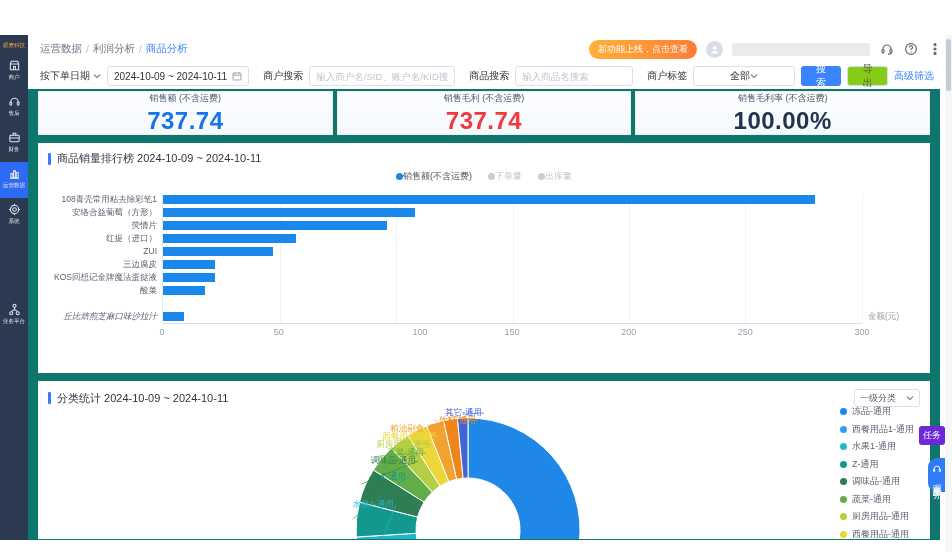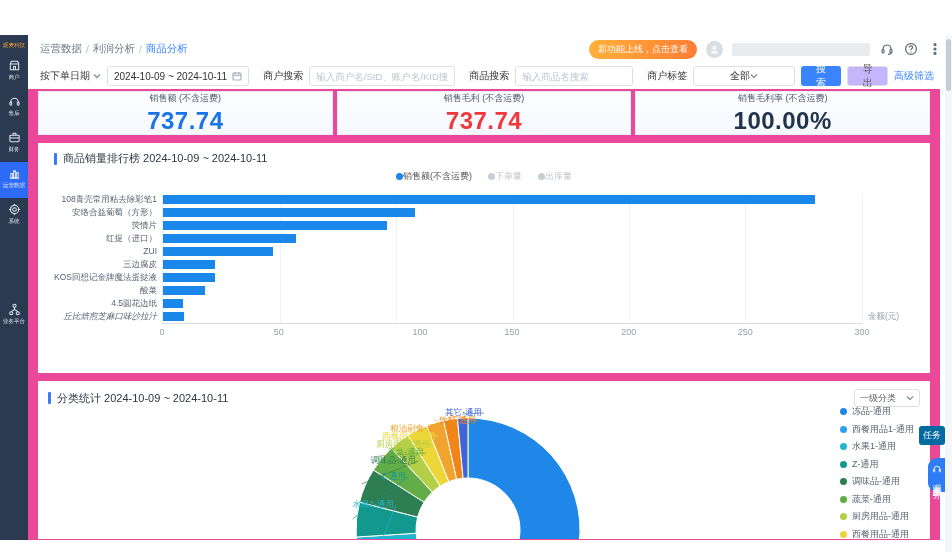--- a/index.html
+++ b/index.html
@@ -49,36 +49,36 @@
   .datebox { width:152px; justify-content:space-between; cursor:pointer; }
   .datebox .cal { width:10px; height:10px; stroke:#a8b0ba; fill:none; stroke-width:1.2; }
   .flabel { margin-left:8px; white-space:nowrap; }
   .finput { height:20px; border:1px solid #dcdfe6; border-radius:3px; font-size:9.5px;
     padding:0 6px; color:#333; outline:none; }
   .finput::placeholder { color:#bfc6cf; }
   .selbox { width:108px; justify-content:center; cursor:pointer; }
   .btn { height:20px; border-radius:3px; font-size:10px; padding:0 10px; cursor:pointer;
     display:flex; align-items:center; border:1px solid transparent; }
   .btn.primary { background:#3a84ff; color:#fff; }
-  .btn.plain { background:#c4b5fd; color:#555; border-color:#dcdfe6; }
+  .btn.plain { background:#84cc16; color:#555; border-color:#dcdfe6; }
   .adv { margin-left:auto; margin-right:8px; color:#3a84ff; font-size:10px; cursor:pointer;
     white-space:nowrap; }
 
   
   .content { position:absolute; left:28px; top:89px; width:912px; height:451px;
-    background:#ec4899; }
+    background:#0f766e; }
   .kpi-band { display:flex; gap:4px; margin:2px 10px 0; }
   .kpi { flex:1; height:44px; background:linear-gradient(180deg,#fcfdff,#f5f9fd);
     border:1px solid #e9eef5; display:flex; flex-direction:column; align-items:center;
     justify-content:center; gap:2px; }
   .kpi .k-label { font-size:9px; color:#49586b; }
   .kpi .k-value { font-size:24px; font-weight:bold; letter-spacing:.5px; }
 
   .card { background:#fff; margin:8px 10px 0; position:relative; }
-  .card-head { display:flex; align-items:center; padding:8px 16px 2px; }
+  .card-head { display:flex; align-items:center; padding:8px 10px 2px; }
   .sec-title { display:flex; align-items:center; gap:6px; font-size:11px; color:#2c3542; }
   .accent { width:3px; height:12px; background:#3a7bfd; border-radius:1px; }
 
   .bar-card { height:230px; }
   .blegend { display:flex; justify-content:center; gap:16px; align-items:center;
     margin-top:2px; font-size:9px; }
   .blegend .li { display:flex; align-items:center; cursor:pointer; }
   .dot { width:7px; height:7px; border-radius:50%; }
   .chart-wrap { position:relative; margin:10px 0 0 12px; }
   .plot { position:relative; margin-left:112px; width:700px; height:131px;
@@ -105,21 +105,21 @@
   .dlegend { position:absolute; right:16px; top:24px; display:flex;
     flex-direction:column; gap:4.5px; }
   .dlegend .li { display:flex; align-items:center; gap:5px; font-size:9px;
     color:#5a6472; cursor:pointer; }
 
   
   .scrollbar { position:absolute; right:0; top:35px; width:7px; height:517px;
     background:#f5f6f8; }
   .thumb { position:absolute; top:4px; left:1px; width:5px; height:52px;
     background:#c6ccd3; border-radius:3px; cursor:pointer; }
-  .float-task { position:absolute; right:7px; top:426px; background:#0369a1;
+  .float-task { position:absolute; right:7px; top:426px; background:#6d28d9;
     color:#fff; font-size:9px; padding:3px 4px; border-radius:3px; cursor:pointer; }
   .float-service { position:absolute; right:7px; top:458px; width:17px;
     background:#2f7df6; border-radius:9px 0 0 9px; color:#fff; padding:6px 0 7px;
     display:flex; flex-direction:column; align-items:center; gap:3px; cursor:pointer; }
   .float-service svg { width:10px; height:10px; stroke:#fff; fill:none; stroke-width:1.3; }
   .float-service .vtxt { writing-mode:vertical-rl; font-size:9px; letter-spacing:2px; }
 </style>
 </head>
 <body>
 
@@ -328,24 +328,20 @@
               <div class="ylabel">三边腐皮</div>
               <div class="bar" style="width: 7.5%; background: rgb(26, 135, 234);"></div>
             </div>
             <div class="brow" style="top: 78px;">
               <div class="ylabel">KOS回想记金牌魔法蛋挞液</div>
               <div class="bar" style="width: 7.5%; background: rgb(26, 135, 234);"></div>
             </div>
             <div class="brow" style="top: 91px;">
               <div class="ylabel">酸菜</div>
               <div class="bar" style="width: 6%; background: rgb(26, 135, 234);"></div>
-            </div>
-            <div class="brow" style="top: 104px;">
-              <div class="ylabel">4.5圆花边纸</div>
-              <div class="bar" style="width: 2.8%; background: rgb(26, 135, 234);"></div>
             </div>
             <div class="brow" style="top: 117px; font-style: italic;">
               <div class="ylabel">丘比焙煎芝麻口味沙拉汁</div>
               <div class="bar" style="width: 2.93333%; background: rgb(26, 135, 234);"></div>
             </div>
           </div>
         <div id="bar-ticks">
             <span class="tick" style="left: 112px;">0</span>
             <span class="tick" style="left: 228.667px;">50</span>
             <span class="tick" style="left: 334px; margin-left: 36px;">100</span>

